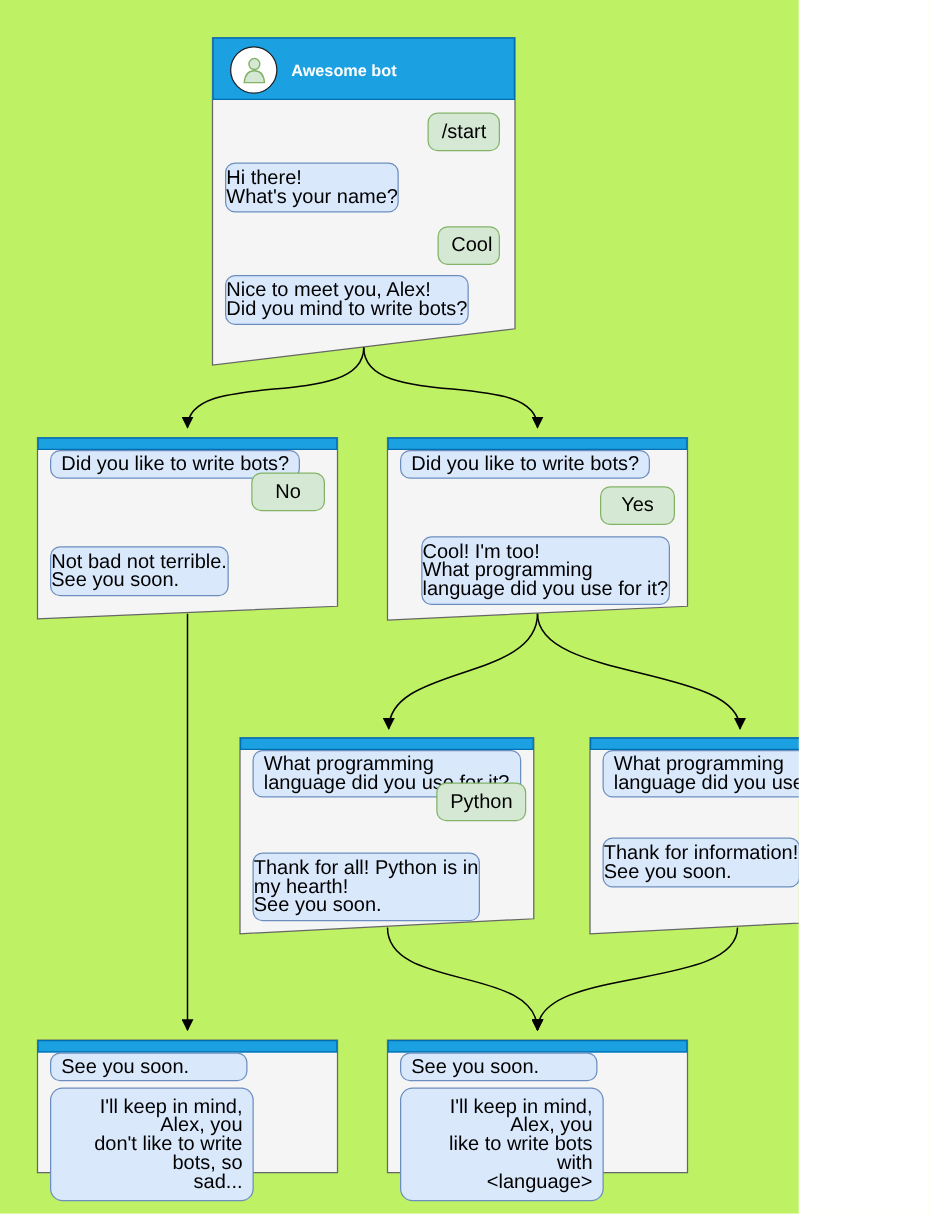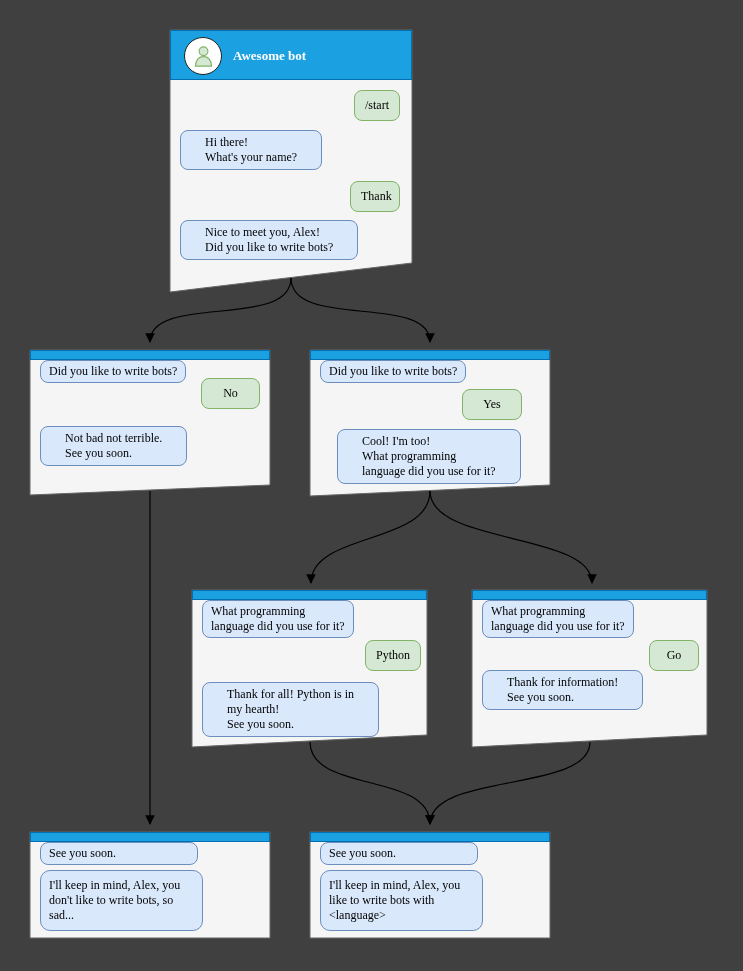--- a/index.html
+++ b/index.html
@@ -11,25 +11,25 @@
     --bot-bubble-fill: #dae8fc;
     --bot-bubble-border: #6c8ebf;
     --user-bubble-fill: #d5e8d4;
     --user-bubble-border: #82b366;
     --avatar-fill: #d5e8d4;
     --avatar-stroke: #82b366;
     --edge-color: #000000;
   }
   .canvas {
     position: relative;
-    width: 743px;
+    width: 639px;
     height: 971px;
-    background: #404040;
+    background: #bef264;
     overflow: hidden;
-    font-family: Liberation Serif, serif;
+    font-family: Liberation Sans, sans-serif;
   }
   .layer { position: absolute; left: 0; top: 0; z-index: 0; }
   .win-shape { fill: var(--window-fill); stroke: var(--window-border); stroke-width: 1; }
   .edge { fill: none; stroke: var(--edge-color); stroke-width: 1.2; }
   .arrowhead { fill: var(--edge-color); }
 
   .window { position: absolute; z-index: 1; }
 
   .chat-header {
     position: absolute; left: 0; top: 0; right: 0; height: 50px;
@@ -54,33 +54,33 @@
   }
   .person { fill: var(--avatar-fill); stroke: var(--avatar-stroke); stroke-width: 1; }
   .chat-title {
     position: absolute; left: 62px; top: 0; height: 50px;
     display: flex; align-items: center;
     color: #ffffff; font-size: 13px; font-weight: bold;
   }
   .bubble {
     position: absolute;
     box-sizing: border-box;
-    font-size: 12px;
+    font-size: 16px;
     line-height: 15px;
     color: #000000;
     white-space: pre-line;
     border-radius: 8px;
   }
   .bubble.bot {
     background: var(--bot-bubble-fill);
     border: 1px solid var(--bot-bubble-border);
-    padding: 4px 24px;
+    padding: 4px 0;
   }
   .bubble.bot.ctx { padding: 3px 8px; }
-  .bubble.bot.big { padding: 7px 8px; border-radius: 10px; }
+  .bubble.bot.big { padding: 7px 8px; border-radius: 10px; text-align: right; }
   .bubble.user {
     background: var(--user-bubble-fill);
     border: 1px solid var(--user-bubble-border);
     padding: 7px 10px;
     text-align: center;
   }
 </style>
 </head>
 <body>
 
@@ -116,47 +116,47 @@
         <svg viewBox="0 0 24 24" width="27" height="27">
           <circle class="person" cx="12" cy="7.3" r="3.9"></circle>
           <path class="person" d="M12,12.1 c-4.2,0 -6.7,2.7 -7.2,8.4 h14.4 c-0.5,-5.7 -3,-8.4 -7.2,-8.4 z"></path>
         </svg>
       </div>
       <div class="chat-title">Awesome bot</div>
     </div>
     <div class="bubble user" style="top:60px;right:12px">/start</div>
     <div class="bubble bot" style="top:100px;left:10px">Hi there!
 What's your name?</div>
-    <div class="bubble user" style="top:151px;right:12px;width:50px">Thank</div>
+    <div class="bubble user" style="top:151px;right:12px;width:50px">Cool</div>
     <div class="bubble bot" style="top:190px;left:10px">Nice to meet you, Alex!
-Did you like to write bots?</div>
+Did you mind to write bots?</div>
   </div>
 
   <div class="window" style="left:30px;top:350px;width:240px;height:146px">
     <div class="bar"></div>
     <div class="bubble bot ctx" style="top:10px;left:10px">Did you like to write bots?</div>
     <div class="bubble user" style="top:28px;right:10px;width:59px">No</div>
-    <div class="bubble bot" style="top:76px;left:10px">Not bad not terrible.
+    <div class="bubble bot" style="top:87px;left:10px">Not bad not terrible.
 See you soon.</div>
   </div>
 
   <div class="window" style="left:310px;top:350px;width:240px;height:147px">
     <div class="bar"></div>
     <div class="bubble bot ctx" style="top:10px;left:10px">Did you like to write bots?</div>
-    <div class="bubble user" style="top:39px;right:28px;width:60px">Yes</div>
+    <div class="bubble user" style="top:39px;right:10px;width:60px">Yes</div>
     <div class="bubble bot" style="top:79px;left:27px">Cool! I'm too!
 What programming
 language did you use for it?</div>
   </div>
 
   <div class="window" style="left:192px;top:590px;width:235px;height:157px">
     <div class="bar"></div>
     <div class="bubble bot ctx" style="top:10px;left:10px">What programming
 language did you use for it?</div>
-    <div class="bubble user" style="top:50px;right:6px">Python</div>
+    <div class="bubble user" style="top:36px;right:6px">Python</div>
     <div class="bubble bot" style="top:92px;left:10px">Thank for all! Python is in
 my hearth!
 See you soon.</div>
   </div>
 
   <div class="window" style="left:472px;top:590px;width:235px;height:157px">
     <div class="bar"></div>
     <div class="bubble bot ctx" style="top:10px;left:10px">What programming
 language did you use for it?</div>
     <div class="bubble user" style="top:50px;right:8px;width:50px">Go</div>

